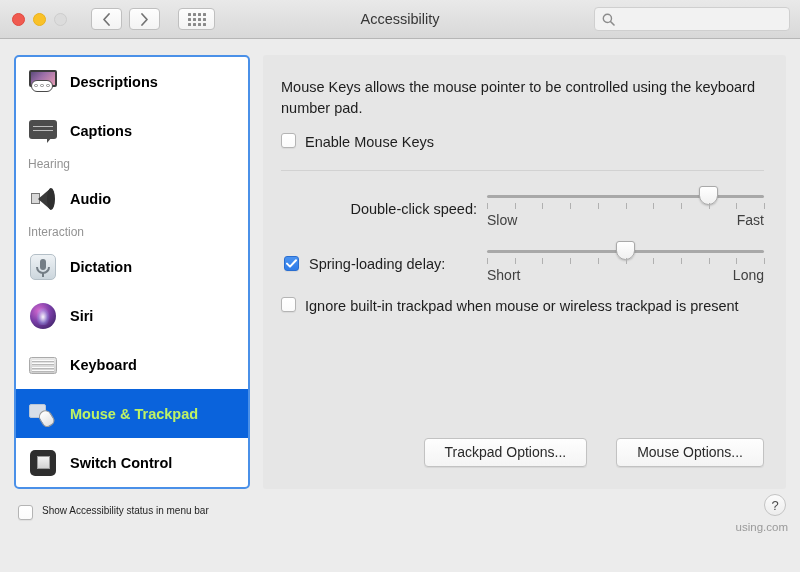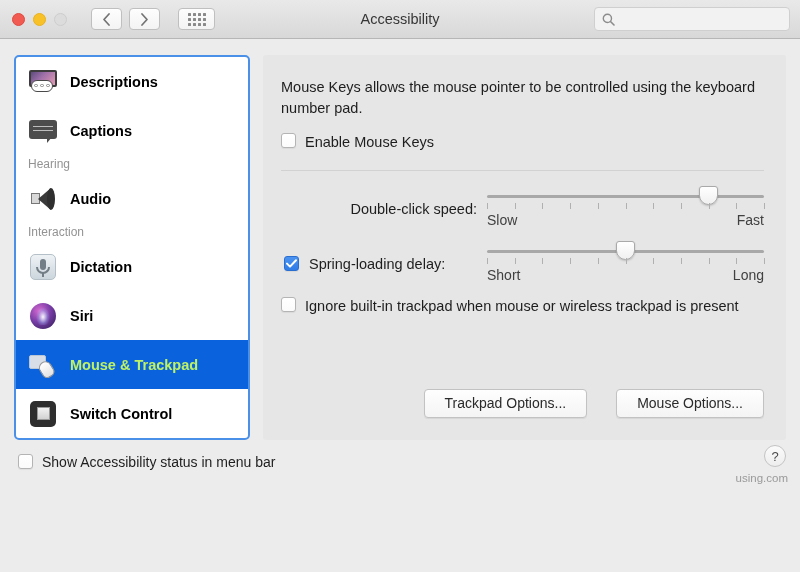--- a/index.html
+++ b/index.html
@@ -403,21 +403,21 @@
   .bottom-buttons .btn { padding: 5px 20px 6px 20px; }
 
   
   .footer {
     flex: 0 0 46px;
     position: relative;
     display: flex;
     align-items: center;
     padding-left: 18px;
   }
-  .footer .cbrow .txt { font-size: 14px; }
+  .footer .cbrow .txt { font-size: 10px; }
   .helpbtn {
     position: absolute;
     right: 14px;
     top: 5px;
     width: 22px; height: 22px;
     border-radius: 50%;
     background: linear-gradient(to bottom,#fbfbfb,#ededed);
     border: 1px solid #c4c4c4;
     display: flex; align-items: center; justify-content: center;
     font-size: 13px; color: #4a4a4a;
@@ -534,20 +534,31 @@
         <span class="slabel">Dictation</span>
       </div>
 
       <div class="srow">
         <span class="ic ic-siri">
           <span class="orb"></span>
         </span>
         <span class="slabel">Siri</span>
       </div>
 
+      <div class="srow">
+        <span class="ic ic-kb">
+          <span class="kb">
+              <i></i>
+              <i></i>
+              <i></i>
+              <i></i>
+            </span>
+        </span>
+        <span class="slabel">Keyboard</span>
+      </div>
 
       <div class="srow selected">
         <span class="ic ic-mt">
           <span class="tp"></span>
             <span class="mouse"></span>
         </span>
         <span class="slabel">Mouse &amp; Trackpad</span>
       </div>
 
       <div class="srow">

